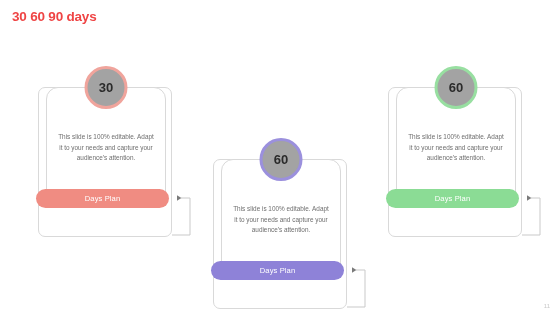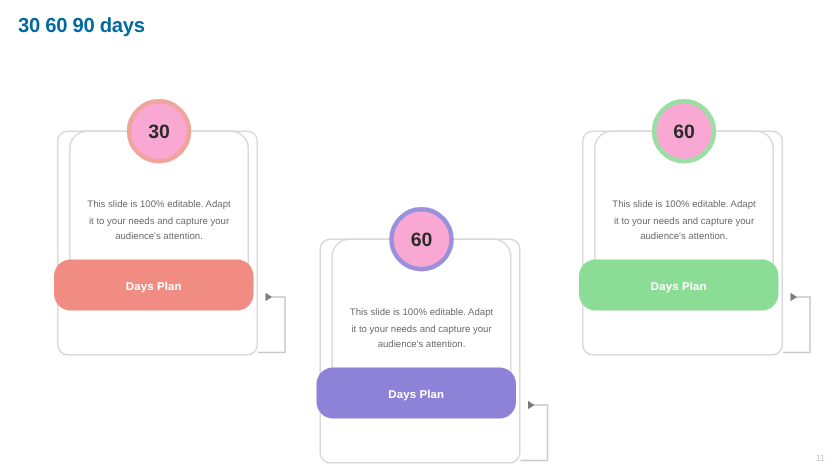--- a/index.html
+++ b/index.html
@@ -15,21 +15,21 @@
     position: relative;
   }
 
   
   .slide-title {
     position: absolute;
     left: 12px;
     top: 9px;
     font-size: 13.5px;
     font-weight: bold;
-    color: #0369a1;
+    color: #ef4444;
     letter-spacing: -0.2px;
     white-space: nowrap;
   }
 
   
   .card {
     position: absolute;
     width: 144px;
   }
 
@@ -74,44 +74,44 @@
 
   
   .card-badge {
     position: absolute;
     left: 50%;
     transform: translateX(-50%);
     top: 9px;
     width: 43px;
     height: 43px;
     border-radius: 50%;
-    background: #f9a8d4;
+    background: #a3a3a3;
     box-sizing: border-box;
     display: flex;
     align-items: center;
     justify-content: center;
     font-size: 13px;
     font-weight: bold;
     color: #2b2b2b;
     z-index: 4;
   }
 
   
   .card-pill {
     position: absolute;
     left: 2px;
-    top: 116px;
+    top: 132px;
     width: 133px;
-    height: 34px;
+    height: 19px;
     border-radius: 11px;
     display: flex;
     align-items: center;
     justify-content: center;
     font-size: 7.6px;
-    font-weight: bold;
+    font-weight: normal;
     color: #ffffff;
     z-index: 3;
     letter-spacing: 0.1px;
   }
 
   
   .connector {
     position: absolute;
     left: 138px;
     top: 136px;

